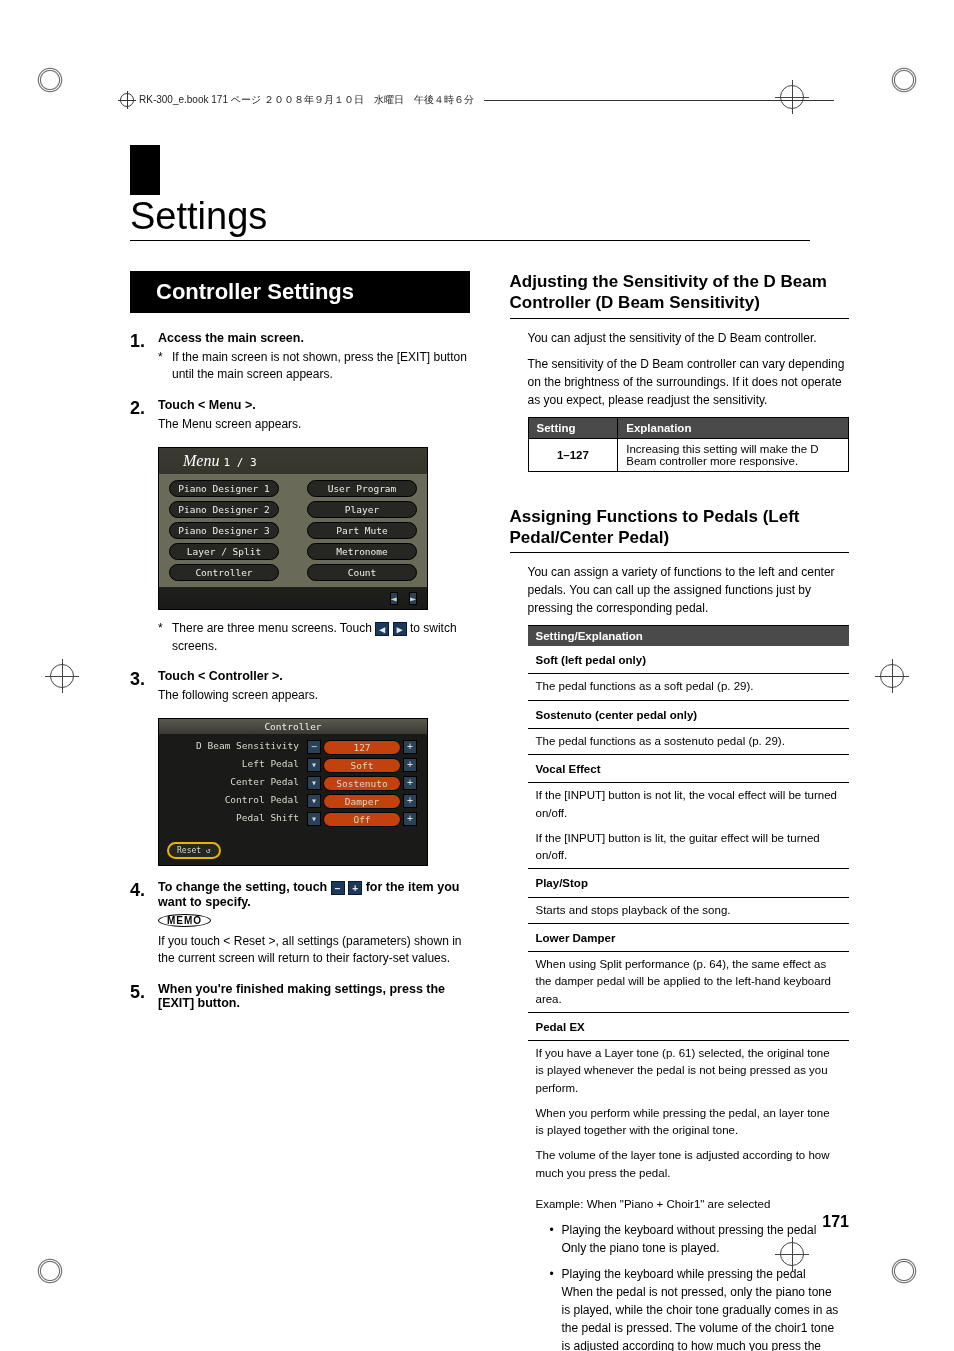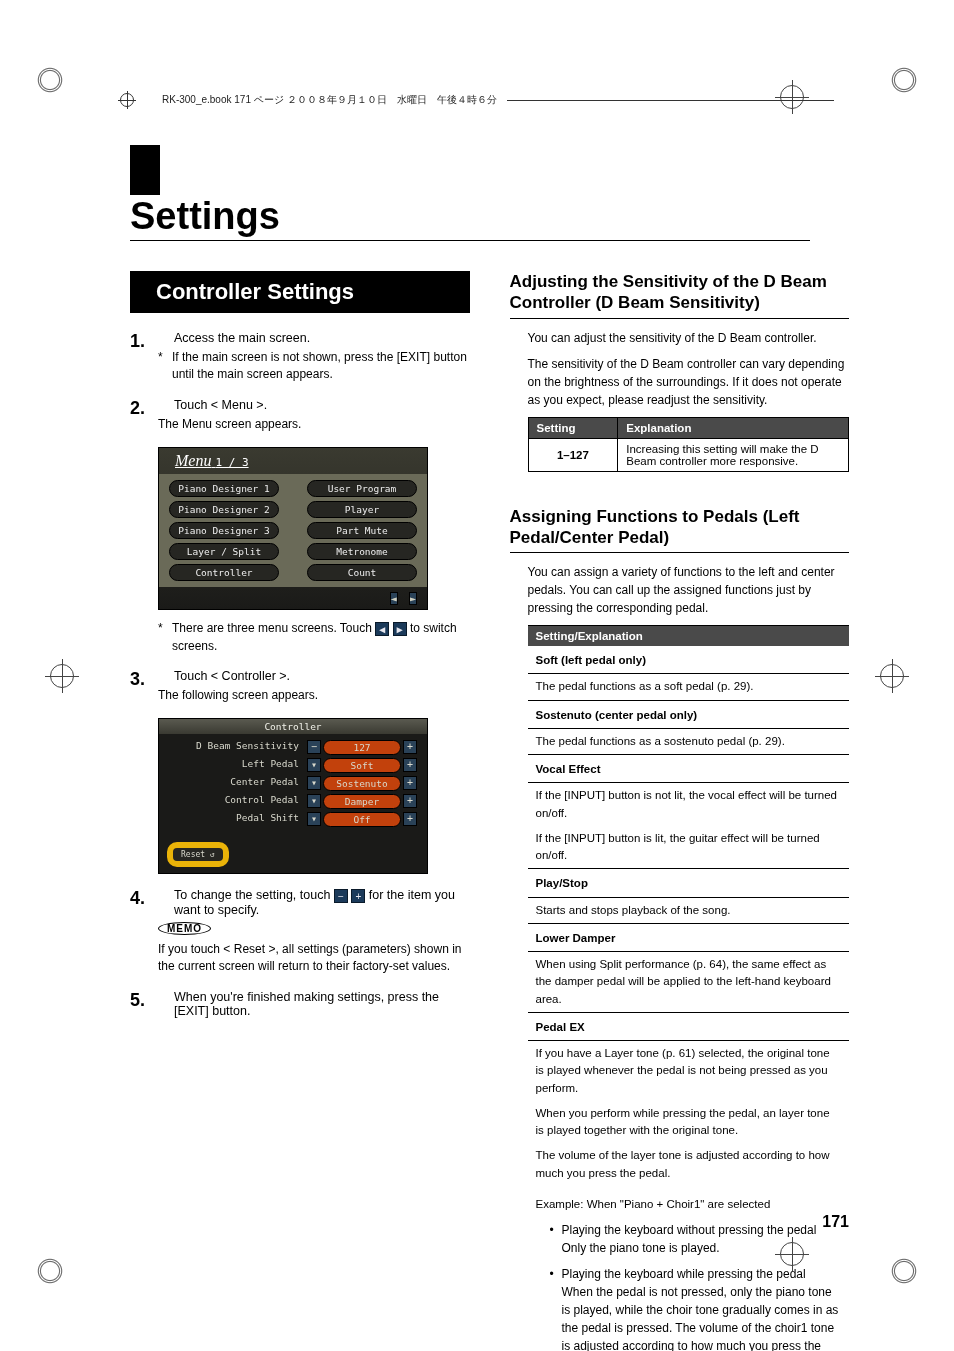--- a/index.html
+++ b/index.html
@@ -35,37 +35,37 @@
     left: 120px;
     right: 120px;
     display:flex;
     align-items:center;
   }
   .header-line .meta-icon {
     width: 14px; height:14px; border:0.5px solid #333; border-radius:50%; position:relative;
   }
   .header-line .meta-icon::before { content:''; position:absolute; left:50%; top:-3px; bottom:-3px; border-left:0.5px solid #333;}
   .header-line .meta-icon::after { content:''; position:absolute; top:50%; left:-3px; right:-3px; border-top:0.5px solid #333;}
-  .header-line .meta-text { font-size: 10px; margin-left:28px; color:#222;}
+  .header-line .meta-text { font-size: 10px; margin-left:5px; color:#222;}
   .header-line .rule { flex:1; border-top:0.5px solid #333; margin-left:10px;}
 
   .content {
     position: absolute;
     top: 145px;
     left: 130px;
     right: 105px;
     bottom: 160px;
   }
 
   .chapter-title-row { margin-bottom: 30px; }
   .chapter-black-bar { display:inline-block; width: 30px; height: 50px; background:#000; vertical-align: bottom; margin-right: 10px;}
   .chapter-title {
     display:inline-block;
     font-size: 38px;
-    font-weight: bold;
+    font-weight: normal;
     vertical-align: bottom;
     border-bottom: 1px solid #000;
     width: 680px;
     padding-bottom: 2px;
   }
 
   .two-col { display: flex; gap: 40px; }
   .col { flex: 1; min-width: 0;}
 
   .section-banner {
@@ -73,51 +73,51 @@
     color: #fff;
     font-size: 22px;
     font-weight: bold;
     padding: 8px 26px;
     margin-bottom: 18px;
   }
 
   .step { display: flex; margin-bottom: 10px; }
   .step-num { font-size: 18px; font-weight: bold; width: 28px; flex-shrink:0;}
   .step-body { flex:1; }
-  .step-title { font-weight: normal; font-size: 12.5px; margin-bottom:4px;margin-left:16px;}
+  .step-title { font-weight: bold; font-size: 12.5px; margin-bottom:4px;}
   .step-note { font-size: 12px; line-height:1.45; margin-bottom:4px;}
   .note-ast { display:flex; }
   .note-ast .ast { width:14px; flex-shrink:0;}
   .note-ast .txt { flex:1;}
   .inline-icon {
     display:inline-block; width:14px; height:14px; background:#1b3a5a; color:#e8e8f0;
     font-size:10px; text-align:center; line-height:14px; vertical-align:middle; border:1px solid #0a1a2a;
   }
 
   .screenshot {
     background: linear-gradient(#3a3a30, #1a1a18);
     border: 1px solid #000;
     width: 270px; margin: 8px 0 10px 28px;
     color:#cfcfbf;
     font-family: monospace;
     font-size: 10px;
   }
-  .menu-title-s { font-style:italic; font-family: cursive; font-size:16px; color:#fff; padding:4px 16px;text-decoration:underline;}
+  .menu-title-s { font-style:italic; font-family: cursive; font-size:16px; color:#fff; padding:4px 24px;}
   .menu-body { background:#6a6a58; padding:6px 10px; display:grid; grid-template-columns:1fr 1fr; gap:4px 28px;}
   .menu-btn { background:#262622; color:#eee; border:1px solid #000; border-radius:10px; text-align:center; padding:2px 4px; font-size:9.5px;}
   .menu-nav { text-align:right; padding:4px 8px; font-size:12px;}
 
   .ctrl-shot { width:270px; margin:8px 0 14px 28px; background:#1a1a18; border:1px solid #000; color:#d8d8cc; font-family:monospace; font-size:9.5px;}
   .ctrl-titlebar { background:linear-gradient(#5a5a50,#3a3a32); text-align:center; padding:2px; color:#f0f0e8;}
   .ctrl-rows { padding:6px 8px;}
   .ctrl-row { display:flex; align-items:flex-start; margin-bottom:3px;}
   .ctrl-label { flex:1; text-align:right; padding-right:6px;}
   .clip { width:14px; height:14px; background:#2a4258; border:1px solid #000; text-align:center; line-height:12px; font-size:10px; margin:0 2px;}
   .ctrl-val { width:78px; background:#c2410c; border:1px solid #000; border-radius:8px; text-align:center; padding:1px;}
-  .reset-btn { margin:6px 8px; display:inline-block; background:#262622; border:6px solid #eab308; border-radius:10px; font-size:8px; padding:2px 8px;}
+  .reset-btn { margin:6px 8px; display:inline-block; background:#262622; border:2px solid #eab308; border-radius:10px; font-size:8px; padding:2px 8px;}
   .ov { display:inline-block; border:0.5px solid #000; border-radius:50%/50%; padding:0 8px; font-size:10px; font-weight:bold; margin-bottom:6px; letter-spacing:1px;}
 
   .h3 { font-size: 17px; font-weight:bold; line-height:1.25; margin-bottom:10px; border-bottom:1px solid #000; padding-bottom:4px;}
   .body-text { font-size:12px; line-height:1.5; margin-bottom:8px;}
   .indent-block { padding-left:18px;}
 
   table.param {
     width:100%; border-collapse:collapse; font-size:11.5px; margin-top:6px; margin-bottom:20px;
   }
   table.param th { background:#4a4a4a; color:#fff; text-align:left; padding:4px 8px; font-weight:bold; border:0.5px solid #000;}

